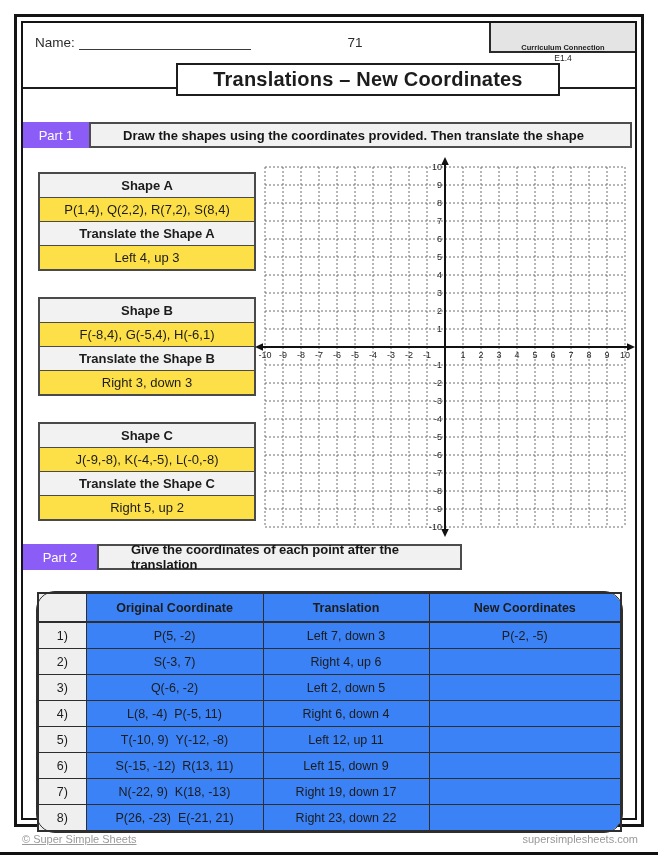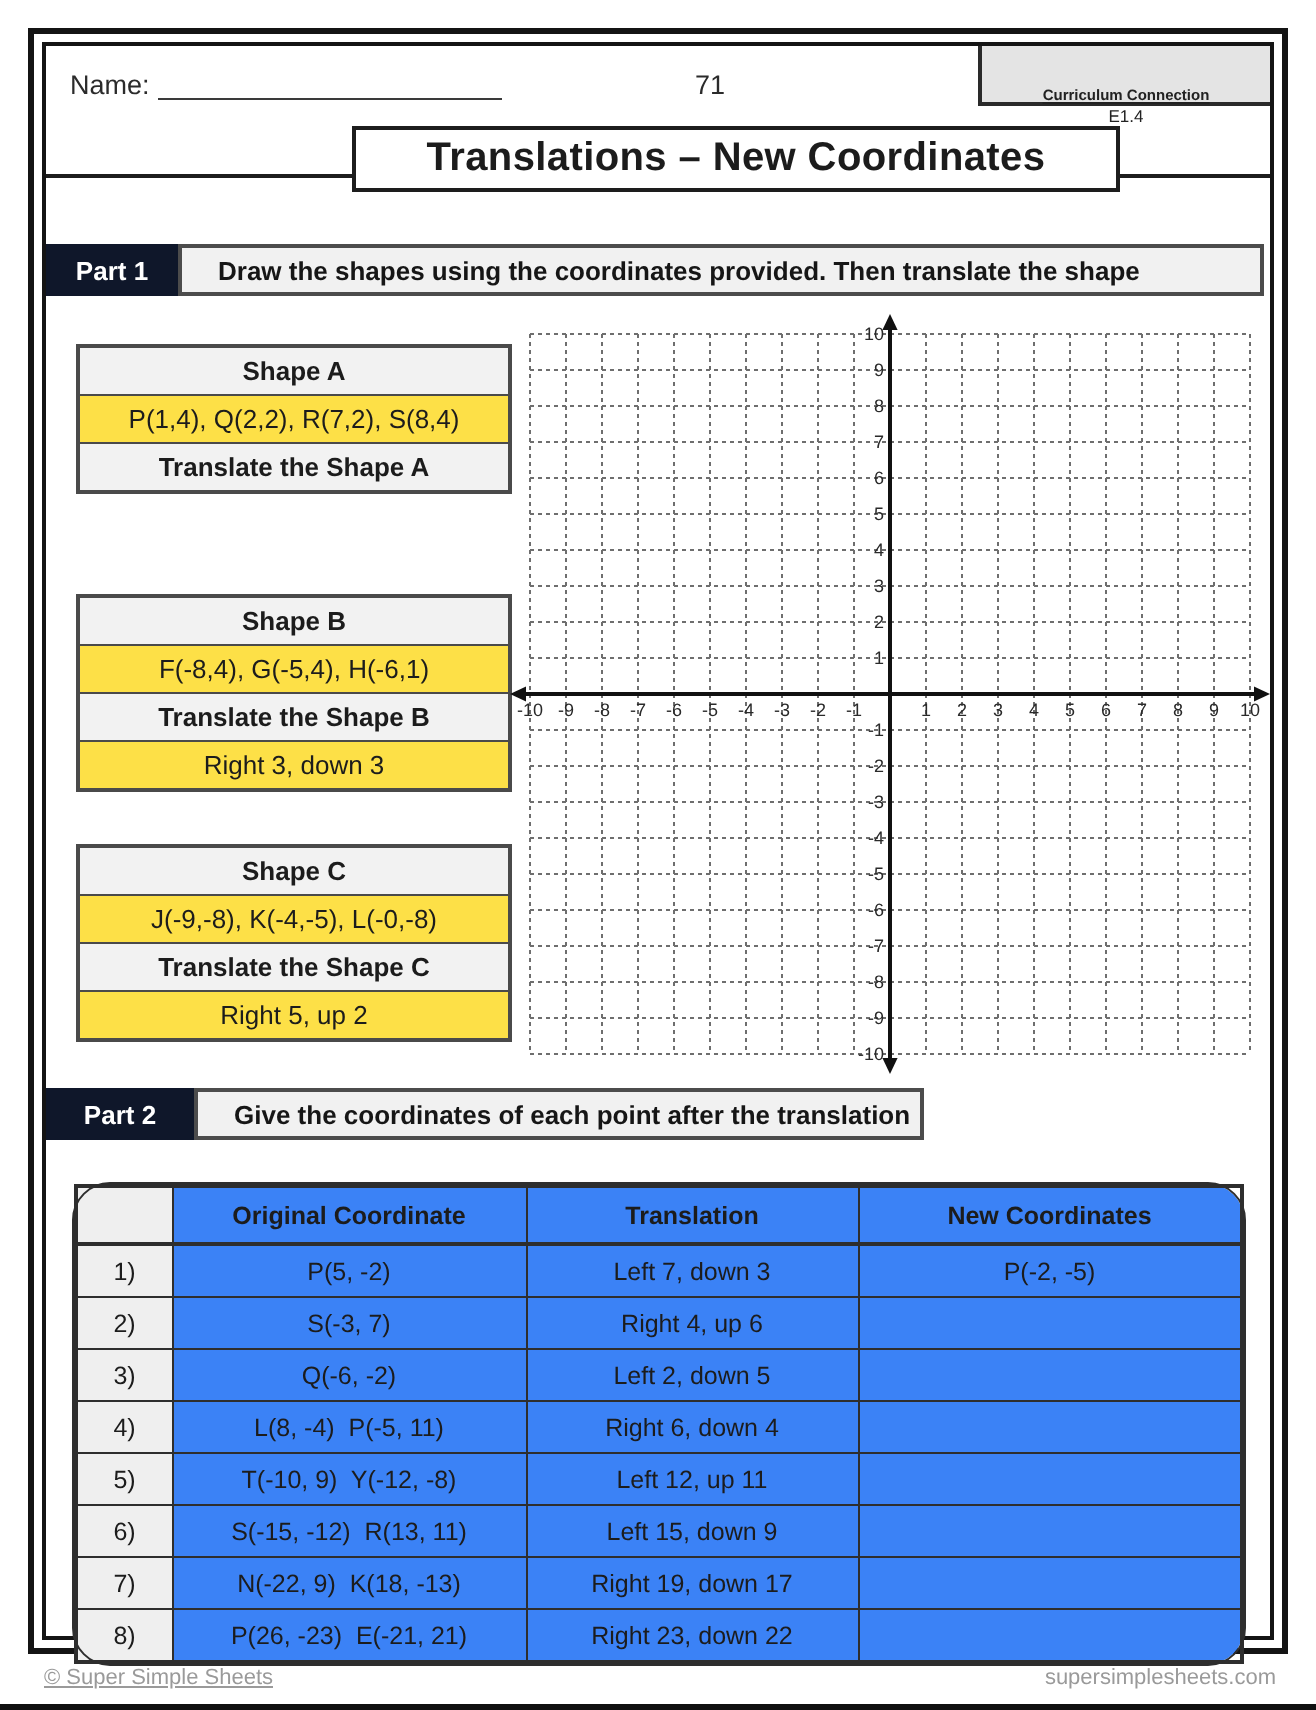--- a/index.html
+++ b/index.html
@@ -29,27 +29,27 @@
   .badge .l2{font-size:8.5px;color:#222;margin-top:1px;}
   .title-rule{position:absolute;left:0;right:0;top:64px;height:1.5px;background:#1d1d1d;}
   .title-box{
     position:absolute;left:113px;top:40px;width:384px;height:33px;background:#fff;
     border:2.5px solid #1d1d1d;box-sizing:border-box;text-align:center;
     font-size:20px;font-weight:bold;line-height:29px;letter-spacing:0.2px;margin-left:40px;
   }
   
   .part-bar{position:absolute;left:0;height:26px;display:flex;}
   .part-label{
-    background:#0f172a;color:#fff;font-weight:bold;font-size:13px;
+    background:#8b5cf6;color:#fff;font-weight:normal;font-size:13px;
     display:flex;align-items:center;justify-content:center;flex:0 0 auto;
   }
   .part-instruction{
     background:#f1f1f1;border:2px solid #4c4c4c;box-sizing:border-box;
     display:flex;align-items:center;font-size:13px;font-weight:600;color:#161616;
-    padding-left:18px;flex:0 0 auto;
+    padding-left:32px;flex:0 0 auto;
   }
   
   .shape-box{
     position:absolute;left:15px;width:214px;border:2px solid #4a4a4a;background:#fde047;
   }
   .shape-row{
     height:23px;line-height:23px;text-align:center;font-size:13px;
     border-top:1.5px solid #4a4a4a;white-space:pre;
   }
   .shape-row:first-child{border-top:none;}
@@ -99,20 +99,21 @@
 
     <div class="part-bar" style="top:99px;">
       <div class="part-label" style="width:66px;">Part 1</div>
       <div class="part-instruction" style="width:543px;">Draw the shapes using the coordinates provided. Then translate the shape</div>
     </div>
 
     <div class="shape-box" style="top:149px;">
       <div class="shape-row hdr">Shape A</div>
       <div class="shape-row">P(1,4), Q(2,2), R(7,2), S(8,4)</div>
       <div class="shape-row hdr">Translate the Shape A</div>
+      <div class="shape-row">Left 4, up 3</div>
     </div>
 
     <div class="shape-box" style="top:274px;">
       <div class="shape-row hdr">Shape B</div>
       <div class="shape-row">F(-8,4), G(-5,4), H(-6,1)</div>
       <div class="shape-row hdr">Translate the Shape B</div>
       <div class="shape-row">Right 3, down 3</div>
     </div>
 
     <div class="shape-box" style="top:399px;">

